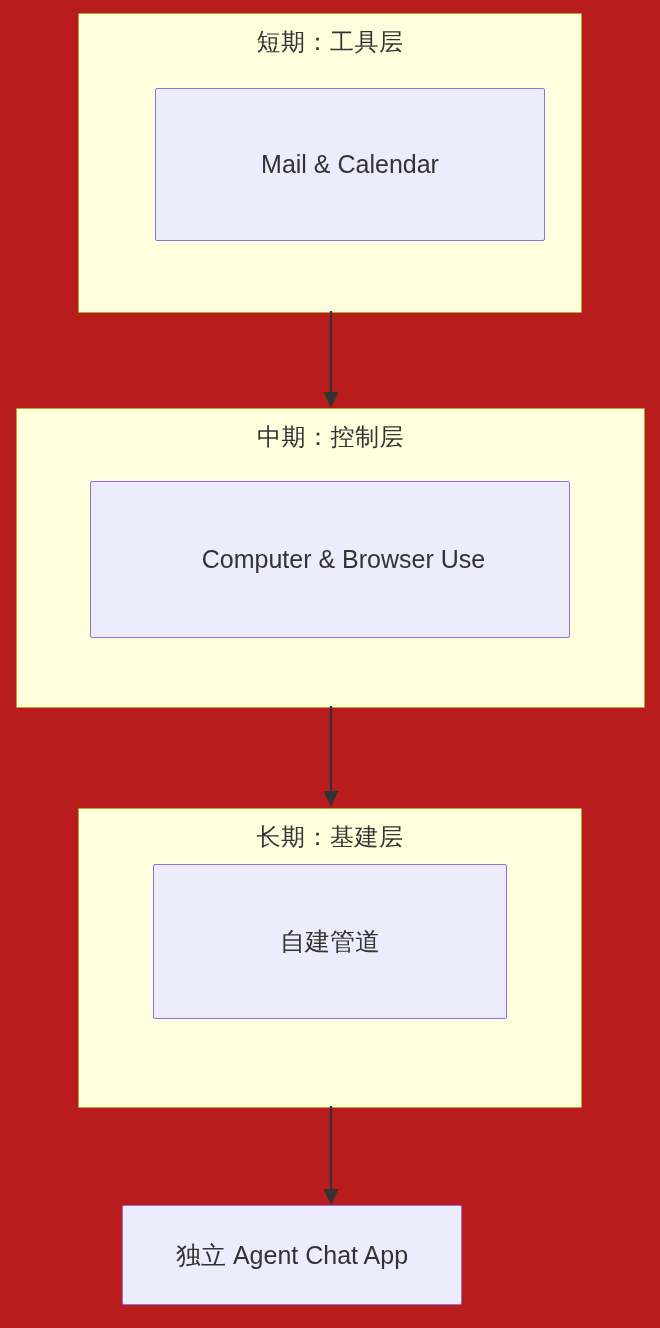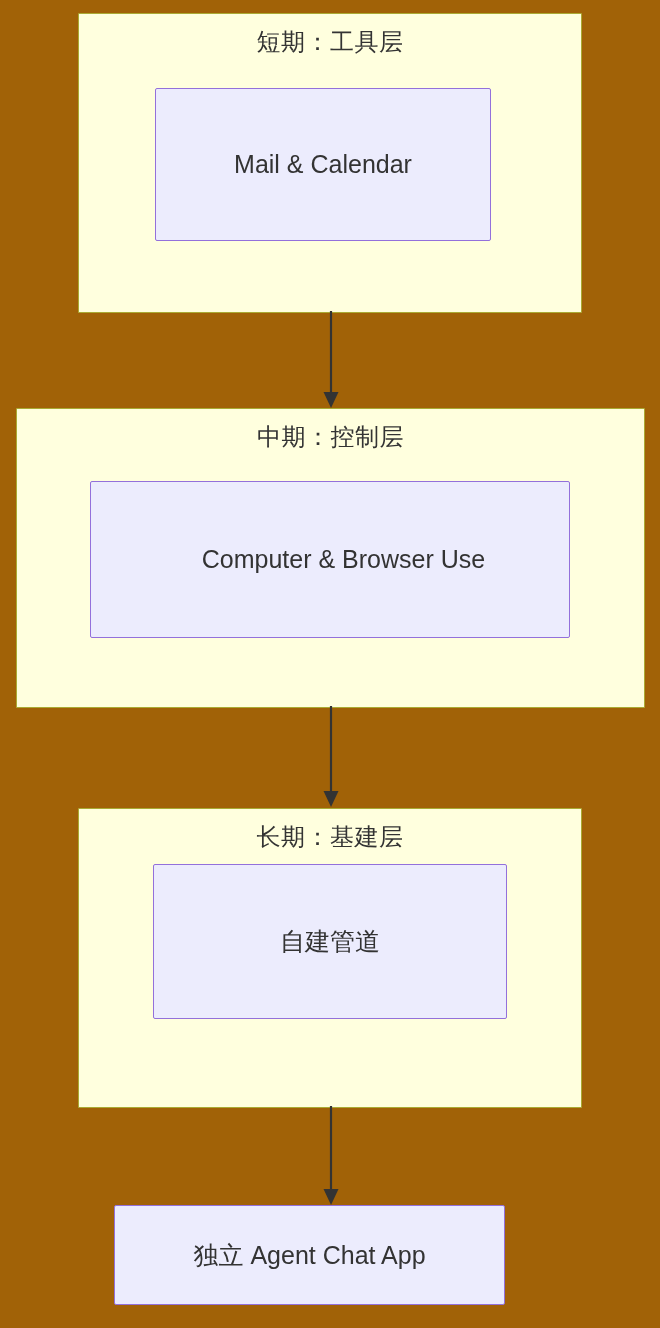--- a/index.html
+++ b/index.html
@@ -7,21 +7,21 @@
     padding: 0;
     background: #ffffff;
   }
   body {
     font-family: "Liberation Sans", "DejaVu Sans", sans-serif;
   }
   #canvas {
     position: relative;
     width: 660px;
     height: 1328px;
-    background: #a16207;
+    background: #b91c1c;
     overflow: hidden;
   }
 
   
   .cluster {
     position: absolute;
     background: #ffffde;
     border: 1.6px solid #aaaa33;
     border-radius: 1px;
     box-sizing: border-box;
@@ -77,21 +77,21 @@
 </style>
 </head>
 <body>
 
 <div id="canvas">
 
   <div class="cluster" style="left:78px; top:13px; width:504px; height:300px;">
     <div class="cluster-title">短期：工具层</div>
   </div>
 
-  <div class="node" style="left:155px; top:88px; width:336px; height:153px;">
+  <div class="node" style="left:155px; top:88px; width:390px; height:153px;">
     <span class="node-line">Mail &amp; Calendar</span>
   </div>
 
   <svg class="edge" style="left:320px; top:311px; width:22px; height:100px;" viewBox="0 0 22 100">
     <path class="edge-line" d="M11,0 L11,84"></path>
     <polygon class="edge-head" points="11,97 3.5,81 18.5,81"></polygon>
   </svg>
 
   <div class="cluster" style="left:16px; top:408px; width:629px; height:300px;">
     <div class="cluster-title">中期：控制层</div>
@@ -112,17 +112,17 @@
 
   <div class="node" style="left:153px; top:864px; width:354px; height:155px;">
     <span class="node-line">自建管道</span>
   </div>
 
   <svg class="edge" style="left:320px; top:1106px; width:22px; height:102px;" viewBox="0 0 22 102">
     <path class="edge-line" d="M11,0 L11,86"></path>
     <polygon class="edge-head" points="11,99 3.5,83 18.5,83"></polygon>
   </svg>
 
-  <div class="node" style="left:114px; top:1205px; width:391px; height:100px;justify-content:center;">
+  <div class="node" style="left:122px; top:1205px; width:340px; height:100px;justify-content:center;">
     <span class="node-line">独立 Agent Chat App</span>
   </div>
 
 </div>
 
 </body></html>

